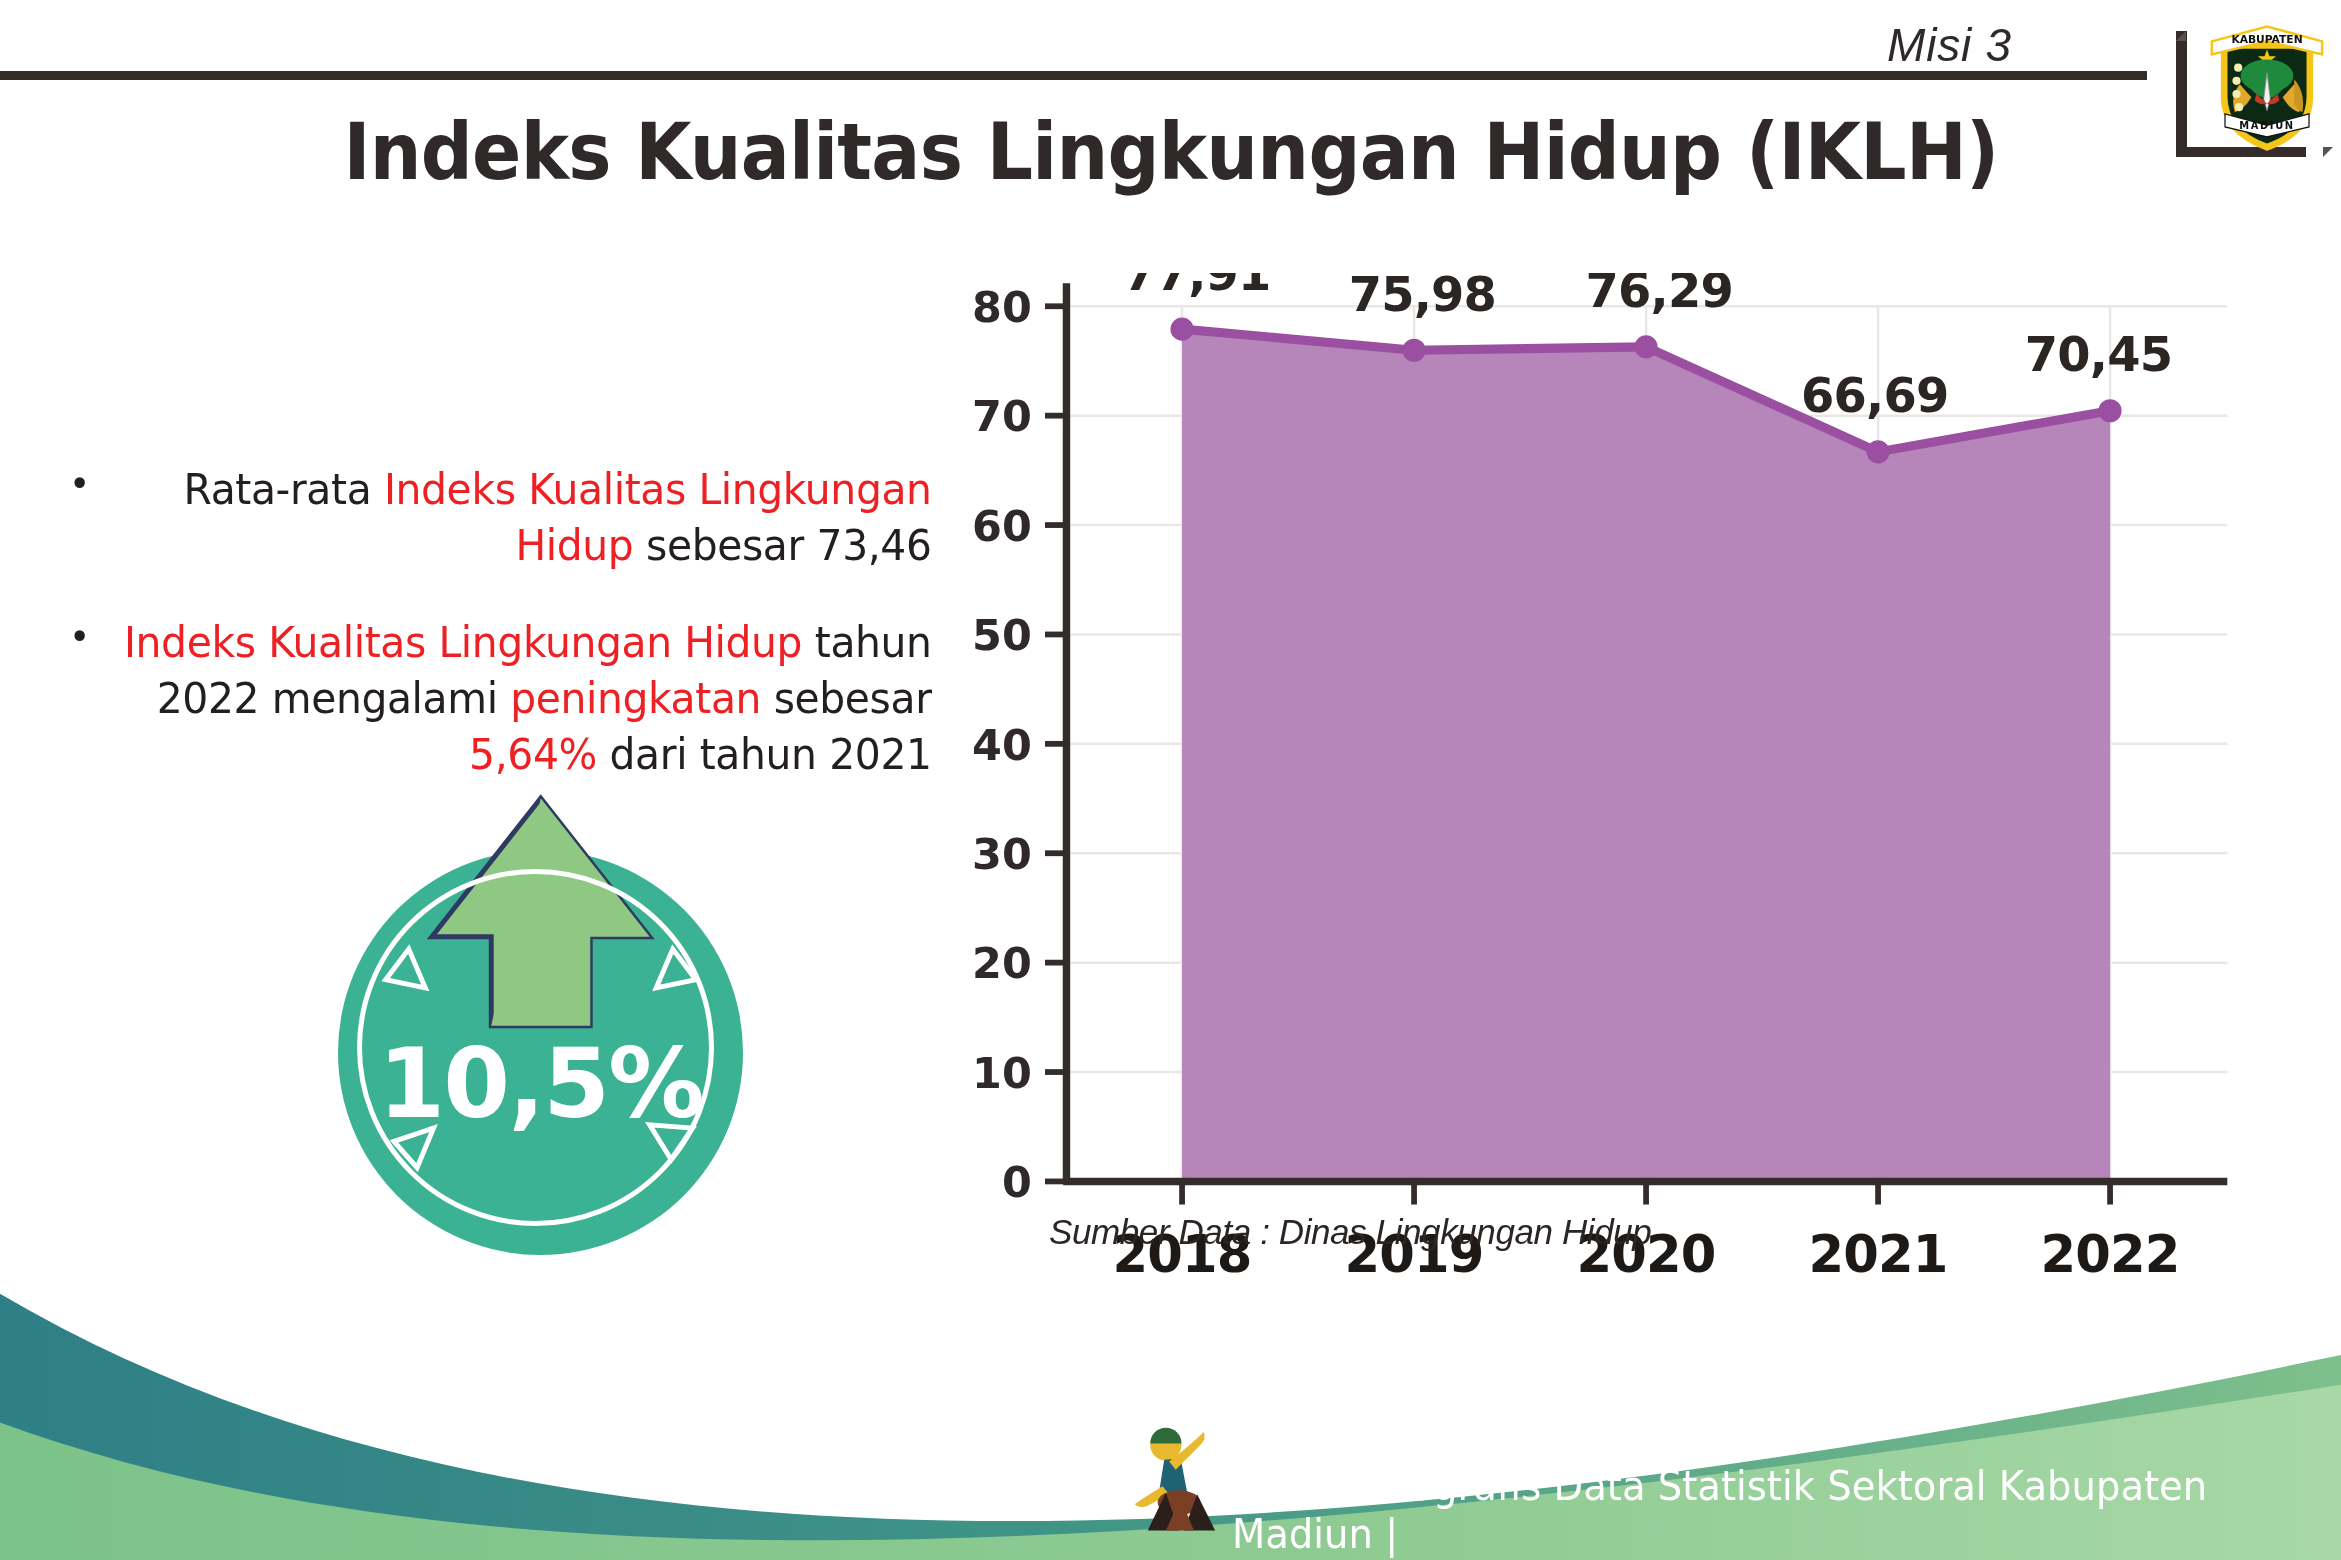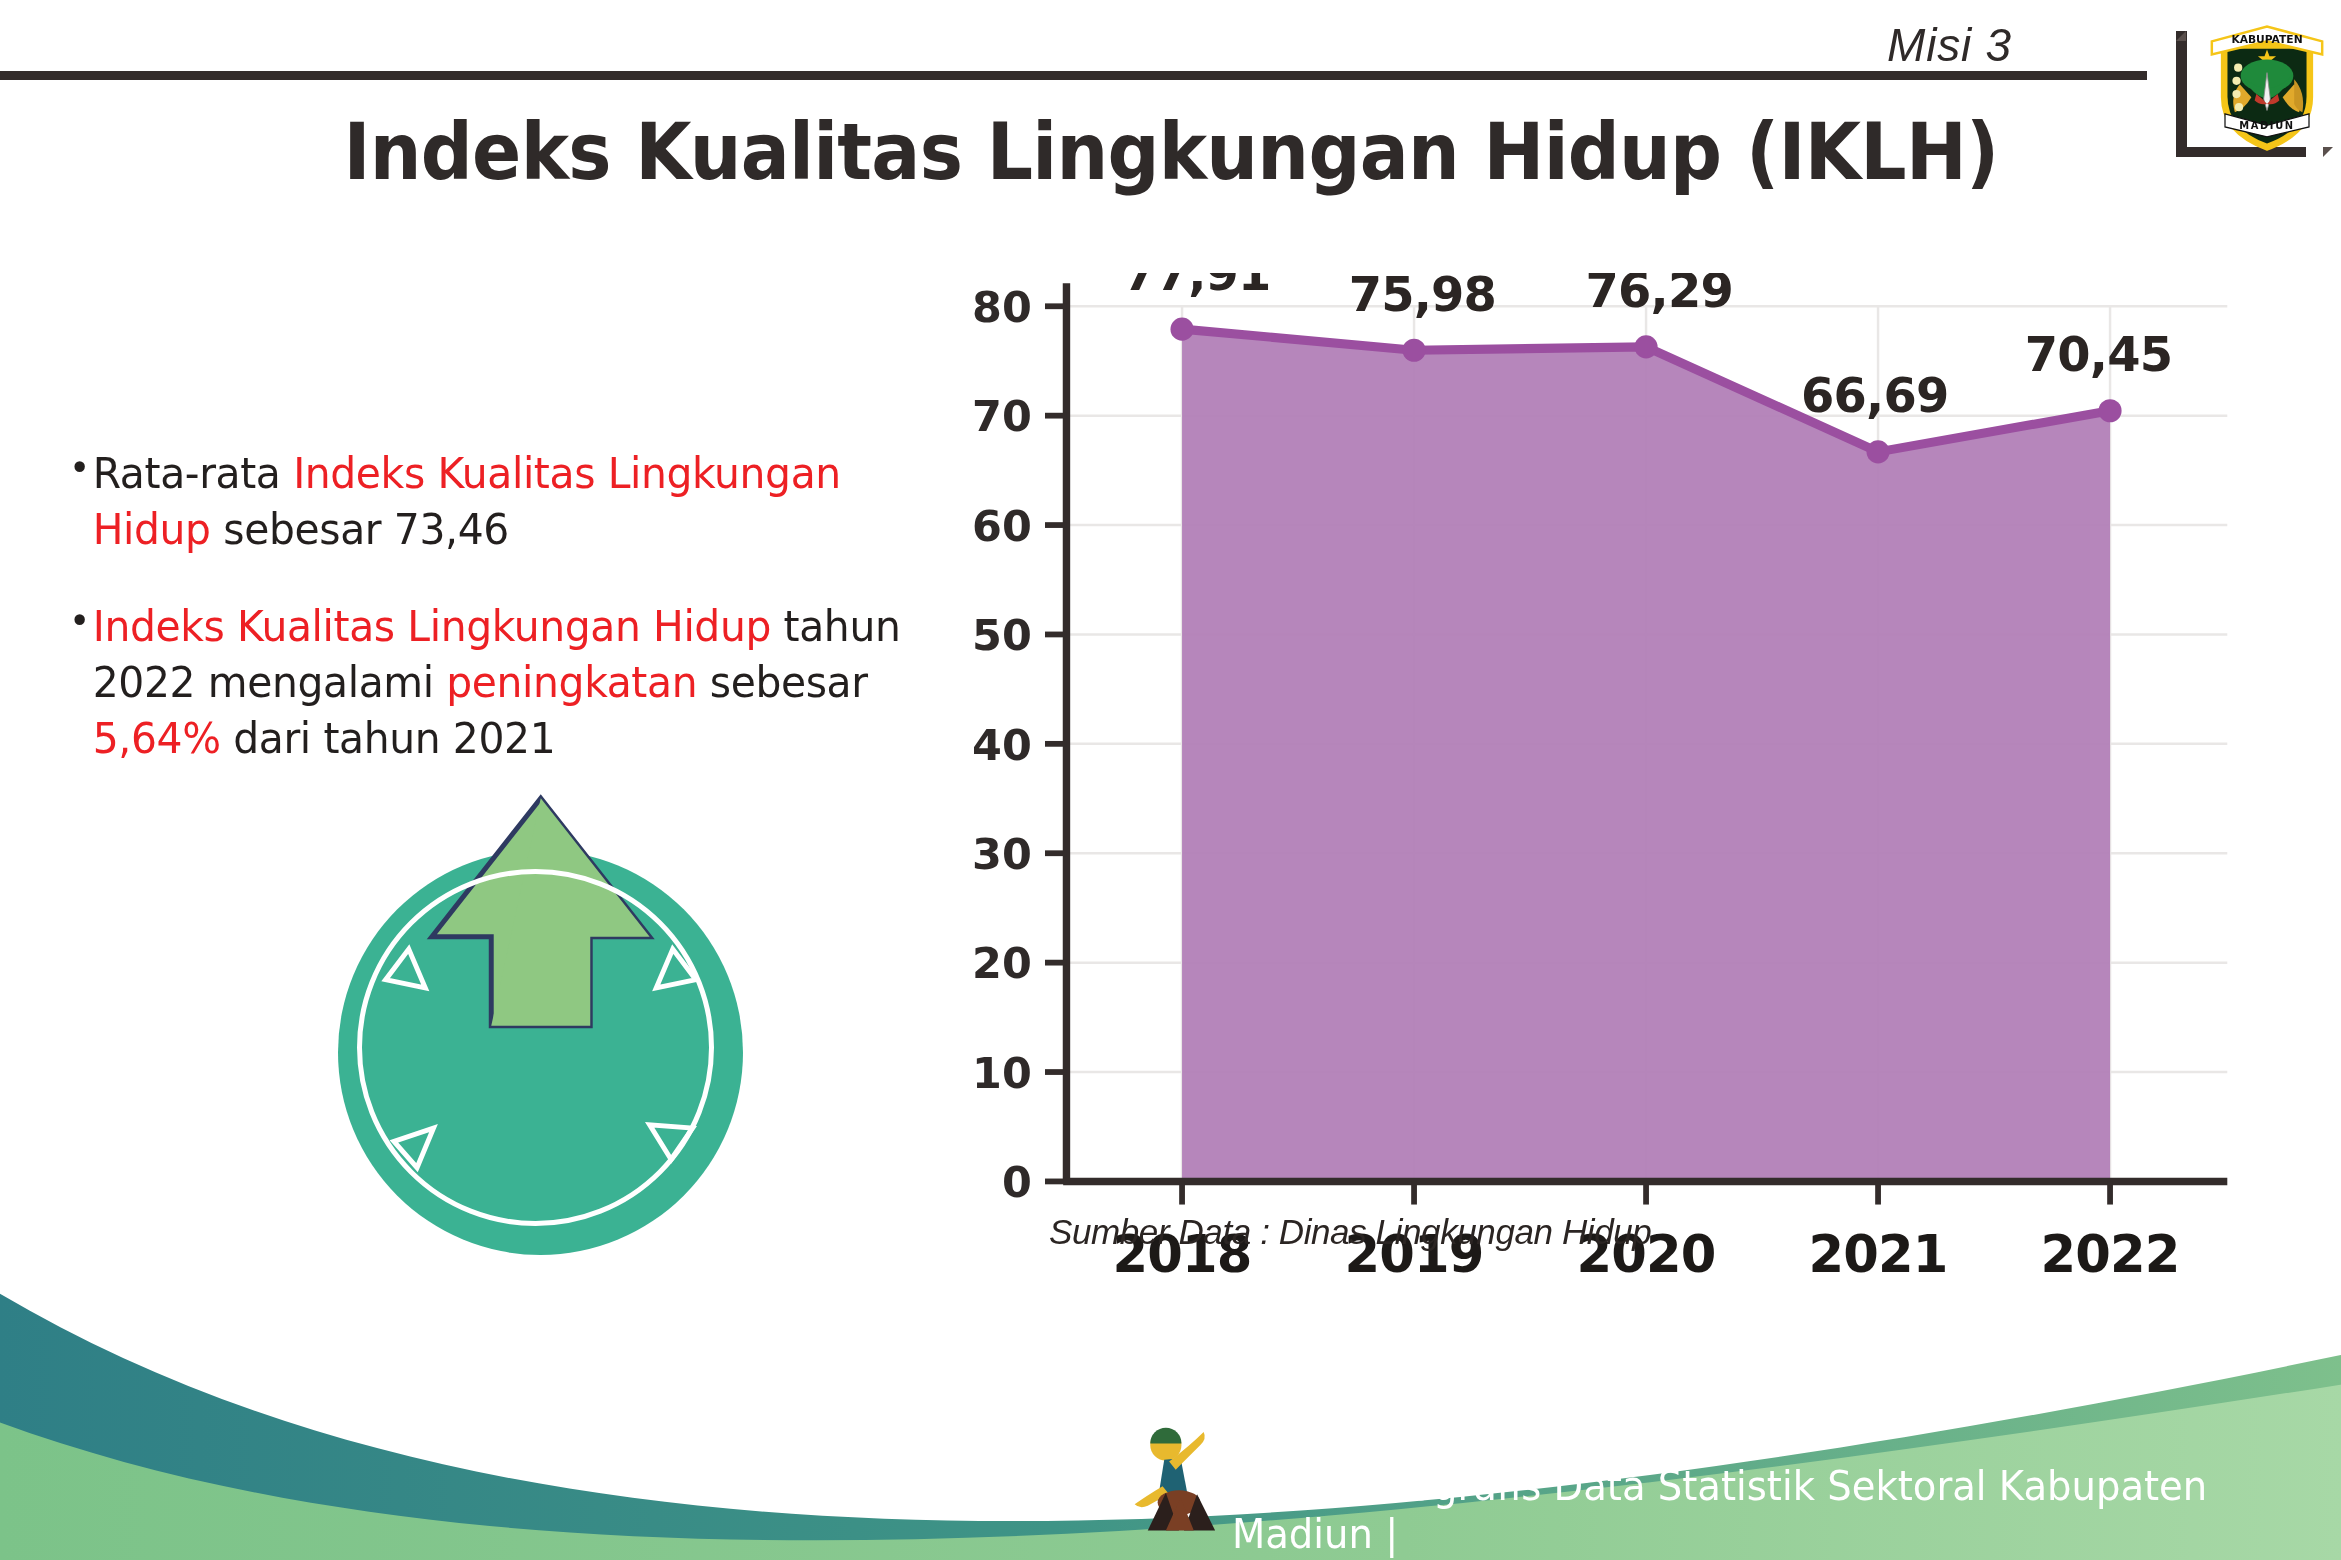--- a/index.html
+++ b/index.html
@@ -96,22 +96,23 @@
     font-size: 79px;
     color: #2f2a29;
     letter-spacing: -0.8px;
     transform: scaleX(0.92);
   }
 
   
   #left-panel {
     position: absolute;
     left: 69px;
-    top: 446px;
+    top: 462px;
     width: 908px;
+    text-align: right;
   }
   .bullet-item {
     position: relative;
     padding-left: 25px;
     font-family: "DejaVu Sans", sans-serif;
     font-size: 43px;
     line-height: 1.30;
     color: #231f1e;
     letter-spacing: -0.4px;
     transform: scaleX(0.95);
@@ -308,20 +309,21 @@
     <path d="M128 230 L260 62 L392 230 L320 230 L320 338 L200 338 L200 230 Z" fill="#8fc882" stroke="#2e3a61" stroke-width="6" stroke-linejoin="miter"></path>
     <path d="M260 62 L392 230 L320 230 L320 338 L200 338" fill="#8fc882" stroke="none"></path>
   </svg>
   <div id="badge-ring"></div>
   <svg style="position:absolute;left:0;top:0;width:446px;height:462px;" viewBox="0 0 540 560">
     <polygon points="100,245 120,292 72,282" fill="none" stroke="#ffffff" stroke-width="6"></polygon>
     <polygon points="420,245 400,292 448,282" fill="none" stroke="#ffffff" stroke-width="6"></polygon>
     <polygon points="110,510 130,462 82,478" fill="none" stroke="#ffffff" stroke-width="6"></polygon>
     <polygon points="418,500 392,458 444,462" fill="none" stroke="#ffffff" stroke-width="6"></polygon>
   </svg>
+  <div id="badge-value">10,5%</div>
 </div>
 
 <div id="chart-panel">
   <svg id="chart-svg" width="1321" height="1016" viewBox="0 0 1600 1230">
     <g id="grid-lines">
         <line x1="112" y1="967.5" x2="1518" y2="967.5" stroke="#e9e7e6" stroke-width="3"></line>
         <line x1="112" y1="835" x2="1518" y2="835" stroke="#e9e7e6" stroke-width="3"></line>
         <line x1="112" y1="702.5" x2="1518" y2="702.5" stroke="#e9e7e6" stroke-width="3"></line>
         <line x1="112" y1="570" x2="1518" y2="570" stroke="#e9e7e6" stroke-width="3"></line>
         <line x1="112" y1="437.5" x2="1518" y2="437.5" stroke="#e9e7e6" stroke-width="3"></line>

